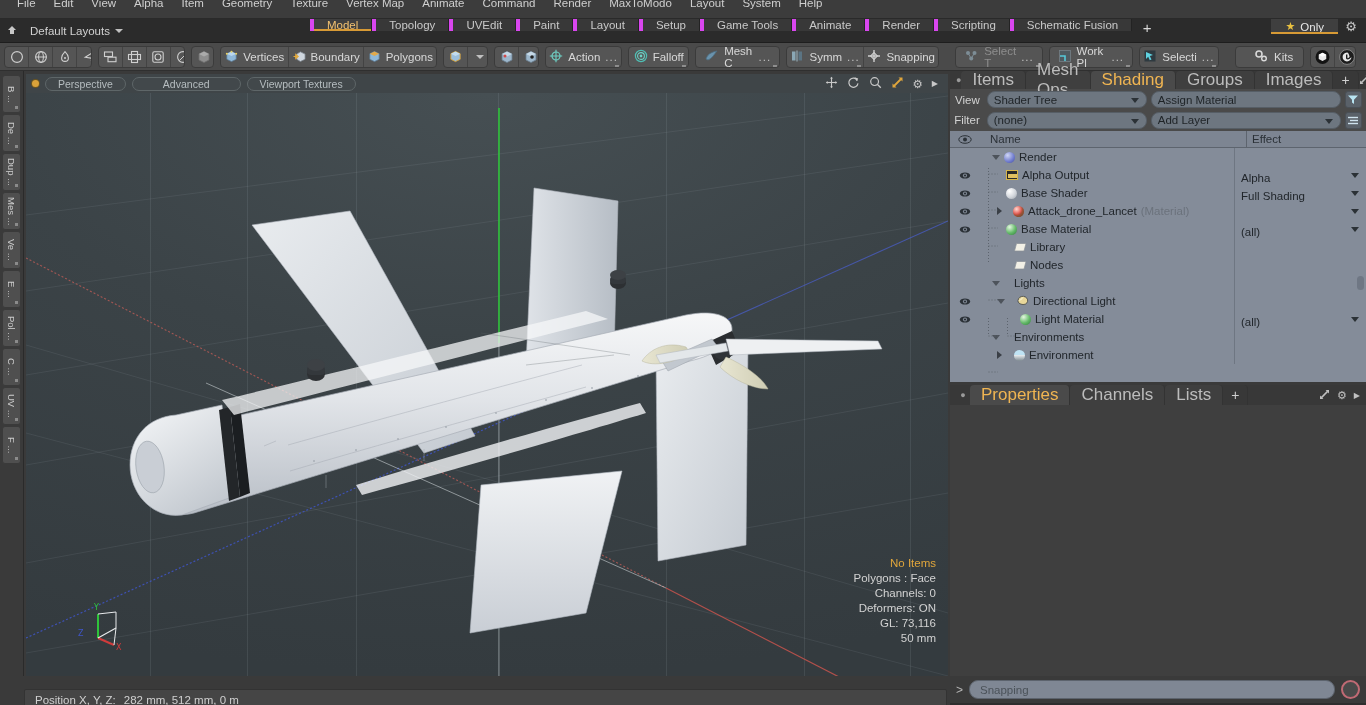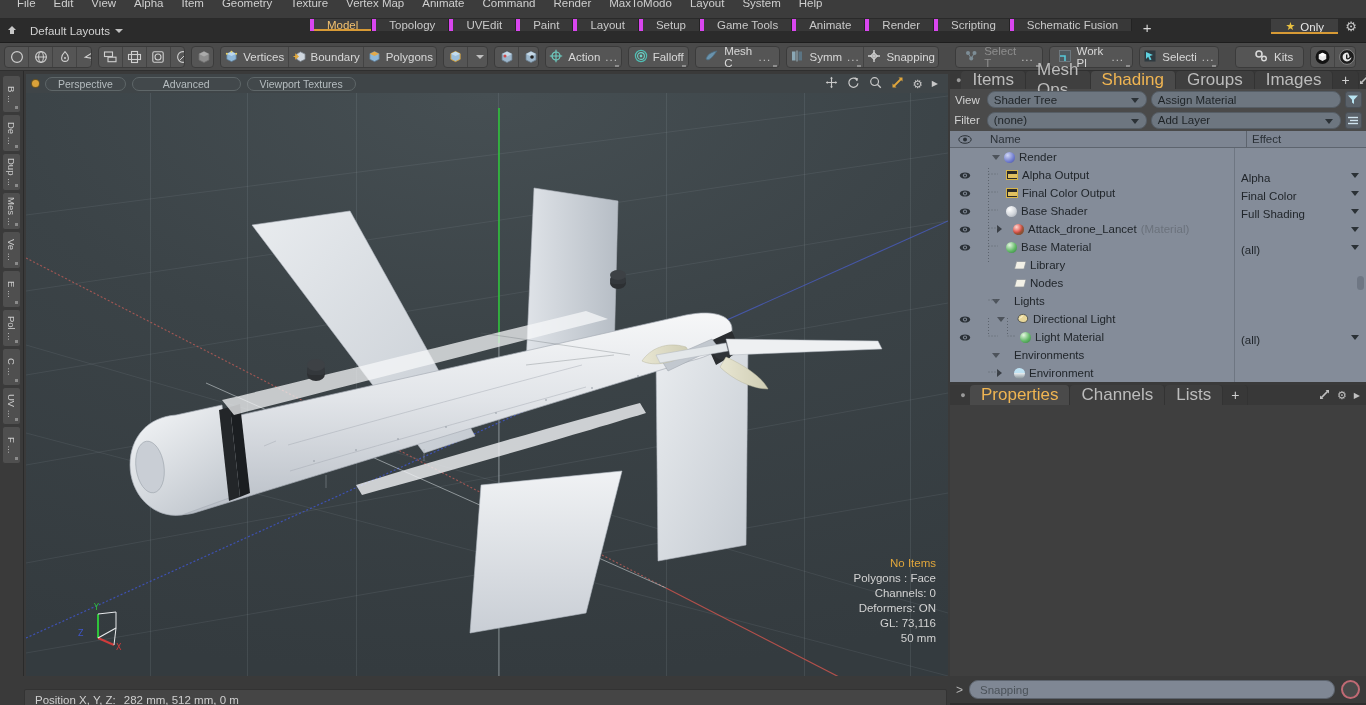--- a/index.html
+++ b/index.html
@@ -859,38 +859,20 @@
           <span style="width:22px;"></span>
           <span class="imgico"></span>
           <span>Alpha Output</span>
         </div>
         <div class="tr-effect">
             <span>Alpha</span>
             <span class="e-caret"></span>
           </div>
       </div>
 
-      <div class="trow">
-        <div class="tr-eye">
-          <svg class="eye" viewBox="0 0 14 9">
-              <ellipse cx="7" cy="4.5" rx="6" ry="3.6" fill="#2b3137"></ellipse>
-              <circle cx="7" cy="4.5" r="2.4" fill="#848c99"></circle>
-              <circle cx="7" cy="4.5" r="1.3" fill="#2b3137"></circle>
-            </svg>
-        </div>
-        <div class="tr-name">
-          <span style="width:22px;"></span>
-          <span class="imgico"></span>
-          <span>Final Color Output</span>
-        </div>
-        <div class="tr-effect">
-            <span>Final Color</span>
-            <span class="e-caret"></span>
-          </div>
-      </div>
 
       <div class="trow">
         <div class="tr-eye">
           <svg class="eye" viewBox="0 0 14 9">
               <ellipse cx="7" cy="4.5" rx="6" ry="3.6" fill="#2b3137"></ellipse>
               <circle cx="7" cy="4.5" r="2.4" fill="#848c99"></circle>
               <circle cx="7" cy="4.5" r="1.3" fill="#2b3137"></circle>
             </svg>
         </div>
         <div class="tr-name">

